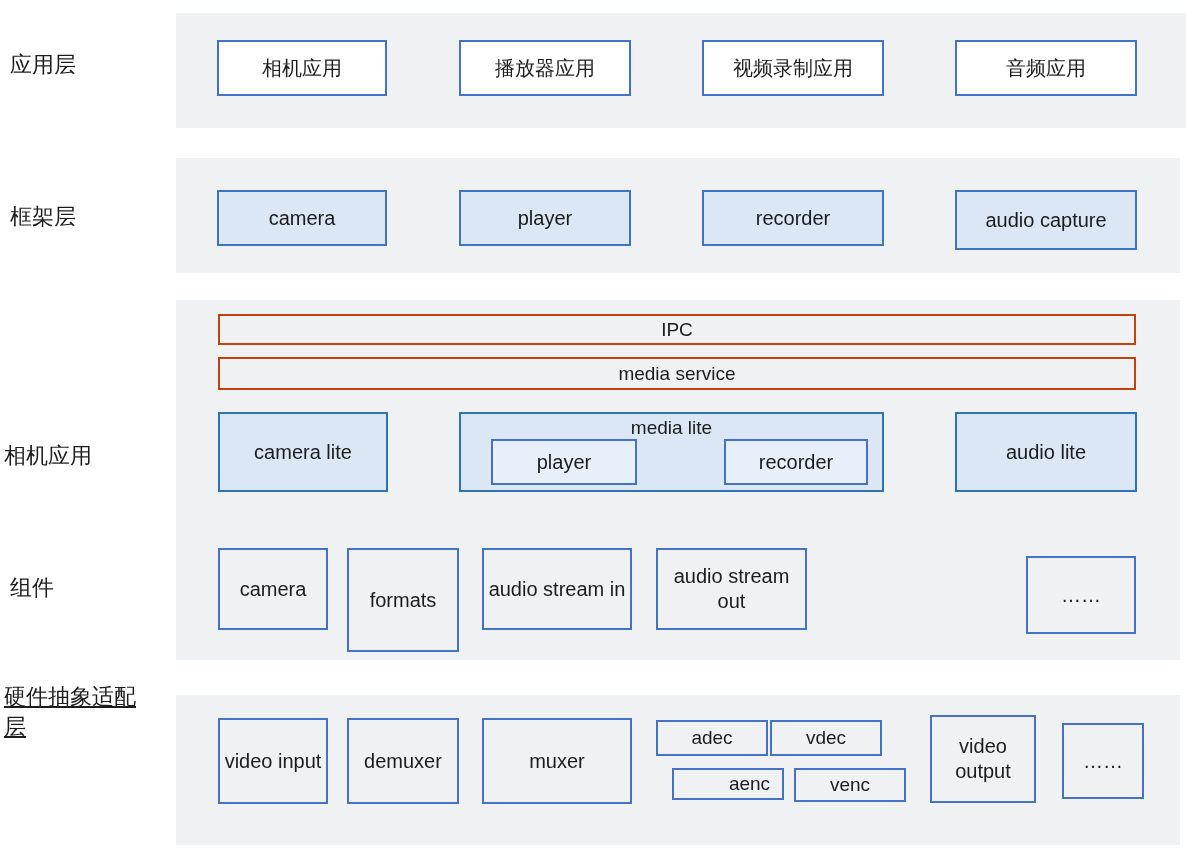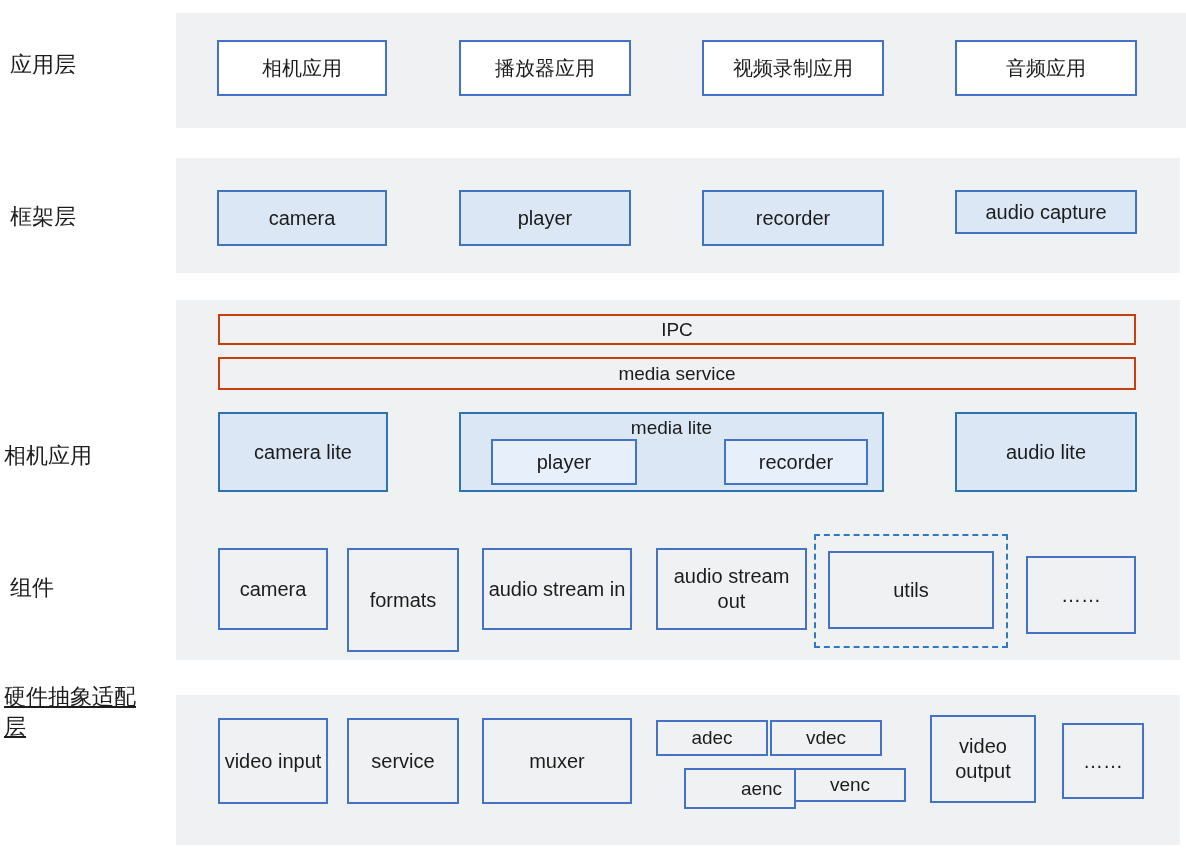--- a/index.html
+++ b/index.html
@@ -92,21 +92,21 @@
     <div class="box white" style="left:41px;top:27px;width:170px;height:56px;">相机应用</div>
     <div class="box white" style="left:283px;top:27px;width:172px;height:56px;">播放器应用</div>
     <div class="box white" style="left:526px;top:27px;width:182px;height:56px;">视频录制应用</div>
     <div class="box white" style="left:779px;top:27px;width:182px;height:56px;">音频应用</div>
   </div>
 
   <div class="band" style="top:158px;height:115px;">
     <div class="box bluefill" style="left:41px;top:32px;width:170px;height:56px;">camera</div>
     <div class="box bluefill" style="left:283px;top:32px;width:172px;height:56px;">player</div>
     <div class="box bluefill" style="left:526px;top:32px;width:182px;height:56px;">recorder</div>
-    <div class="box bluefill" style="left:779px;top:32px;width:182px;height:44px;">audio capture</div>
+    <div class="box bluefill" style="left:779px;top:32px;width:182px;height:60px;">audio capture</div>
   </div>
 
   <div class="band" style="top:300px;height:360px;">
 
     <div class="bar" style="left:42px;top:14px;width:918px;height:31px;">IPC</div>
     <div class="bar" style="left:42px;top:57px;width:918px;height:33px;">media service</div>
 
     <div class="lite" style="left:42px;top:112px;width:170px;height:80px;">camera lite</div>
 
     <div class="lite media-lite" style="left:283px;top:112px;width:425px;height:80px;">
@@ -115,34 +115,31 @@
       <div class="inner-box" style="left:263px;top:25px;width:144px;height:46px;">recorder</div>
     </div>
 
     <div class="lite" style="left:779px;top:112px;width:182px;height:80px;">audio lite</div>
 
     <div class="box" style="left:42px;top:248px;width:110px;height:82px;">camera</div>
     <div class="box" style="left:171px;top:248px;width:112px;height:104px;">formats</div>
     <div class="box" style="left:306px;top:248px;width:150px;height:82px;">audio stream in</div>
     <div class="box" style="left:480px;top:248px;width:151px;height:82px;">audio stream out</div>
 
-    <div class="dashed" style="left:638px;top:234px;width:194px;height:114px;">
-      <div class="box" style="left:12px;top:15px;width:166px;height:78px;">utils</div>
-    </div>
 
     <div class="box" style="left:850px;top:256px;width:110px;height:78px;">……</div>
   </div>
 
   <div class="band" style="top:695px;height:150px;">
     <div class="box" style="left:42px;top:23px;width:110px;height:86px;">video input</div>
-    <div class="box" style="left:171px;top:23px;width:112px;height:86px;">service</div>
+    <div class="box" style="left:171px;top:23px;width:112px;height:86px;">demuxer</div>
     <div class="box" style="left:306px;top:23px;width:150px;height:86px;">muxer</div>
 
     <div class="box small-box" style="left:480px;top:25px;width:112px;height:36px;">adec</div>
-    <div class="box small-box" style="left:508px;top:73px;width:112px;height:41px;padding-left:43px;">aenc</div>
+    <div class="box small-box" style="left:496px;top:73px;width:112px;height:32px;padding-left:43px;">aenc</div>
 
     <div class="box small-box" style="left:594px;top:25px;width:112px;height:36px;">vdec</div>
     <div class="box small-box" style="left:618px;top:73px;width:112px;height:34px;">venc</div>
 
     <div class="box" style="left:754px;top:20px;width:106px;height:88px;">video output</div>
     <div class="box" style="left:886px;top:28px;width:82px;height:76px;">……</div>
   </div>
 
 </div>
 

